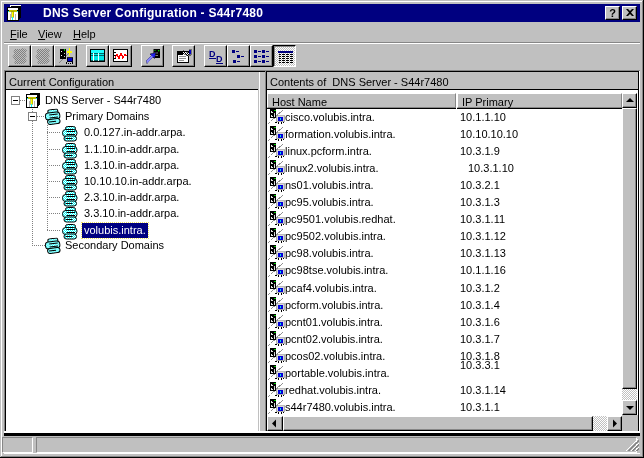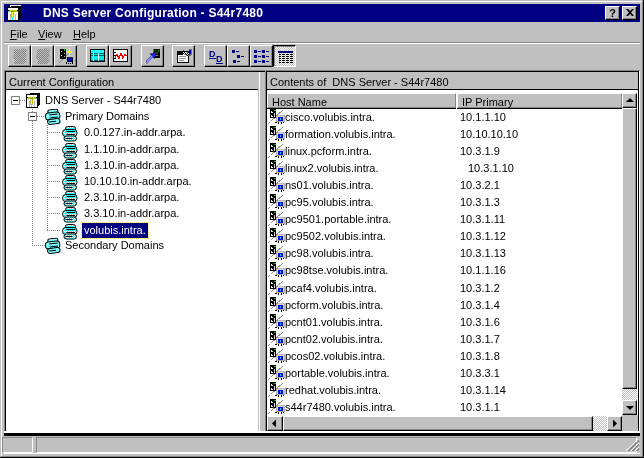--- a/index.html
+++ b/index.html
@@ -612,21 +612,21 @@
 <rect x="6.3" y="6.2" width="0.8" height="1.4" fill="#e8e8e8"></rect>
 <rect x="8.2" y="6.8" width="8.6" height="5.8" fill="#d8d8d8" stroke="#909090" stroke-width="0.6"></rect>
 <rect x="9.9" y="7.8" width="4.6" height="3.8" fill="#0000d8"></rect>
 <rect x="11.6" y="9.1" width="1.5" height="1.5" fill="#00e0e0"></rect>
 <rect x="7.3" y="13.1" width="1.4" height="1.3" fill="#000"></rect>
       <rect x="9.9" y="13.4" width="1.4" height="1.3" fill="#000"></rect>
       <rect x="12.5" y="13.4" width="1.4" height="1.3" fill="#000"></rect>
       <rect x="15" y="13.1" width="1.4" height="1.3" fill="#000"></rect>
 </svg>
   </div>
-<div class="a txt" style="left:285px;top:211px">pc9501.portable.intra.</div>
+<div class="a txt" style="left:285px;top:211px">pc9501.volubis.redhat.</div>
 <div class="a txt" style="left:460px;top:211px">10.3.1.11</div>
 <div class="a" style="left:268px;top:228px">
     <svg width="17" height="17" viewBox="0 0 17 17" shape-rendering="crispEdges">
 <line x1="0.5" y1="14.5" x2="15.5" y2="0.5" stroke="#909090" stroke-width="1.1" stroke-dasharray="2.5,1"></line>
 <rect x="2" y="0" width="6" height="9" fill="#000"></rect>
 <rect x="6" y="0.9" width="1.5" height="1.5" fill="#00cc00"></rect>
 <rect x="3.2" y="2.2" width="0.8" height="1.8" fill="#e8e8e8"></rect>
       <rect x="3.2" y="3.2" width="1.6" height="0.8" fill="#e8e8e8"></rect>
 <rect x="6.3" y="3.8" width="0.8" height="1.8" fill="#c8c8c8"></rect>
 <rect x="3.2" y="6.2" width="0.8" height="1.4" fill="#e8e8e8"></rect>
@@ -811,21 +811,21 @@
 <rect x="8.2" y="6.8" width="8.6" height="5.8" fill="#d8d8d8" stroke="#909090" stroke-width="0.6"></rect>
 <rect x="9.9" y="7.8" width="4.6" height="3.8" fill="#0000d8"></rect>
 <rect x="11.6" y="9.1" width="1.5" height="1.5" fill="#00e0e0"></rect>
 <rect x="7.3" y="13.1" width="1.4" height="1.3" fill="#000"></rect>
       <rect x="9.9" y="13.4" width="1.4" height="1.3" fill="#000"></rect>
       <rect x="12.5" y="13.4" width="1.4" height="1.3" fill="#000"></rect>
       <rect x="15" y="13.1" width="1.4" height="1.3" fill="#000"></rect>
 </svg>
   </div>
 <div class="a txt" style="left:285px;top:365px">portable.volubis.intra.</div>
-<div class="a txt" style="left:460px;top:365px">10.3.3.1</div>
+<div class="a txt" style="left:460px;top:357px">10.3.3.1</div>
 <div class="a" style="left:268px;top:382px">
     <svg width="17" height="17" viewBox="0 0 17 17" shape-rendering="crispEdges">
 <line x1="0.5" y1="14.5" x2="15.5" y2="0.5" stroke="#909090" stroke-width="1.1" stroke-dasharray="2.5,1"></line>
 <rect x="2" y="0" width="6" height="9" fill="#000"></rect>
 <rect x="6" y="0.9" width="1.5" height="1.5" fill="#00cc00"></rect>
 <rect x="3.2" y="2.2" width="0.8" height="1.8" fill="#e8e8e8"></rect>
       <rect x="3.2" y="3.2" width="1.6" height="0.8" fill="#e8e8e8"></rect>
 <rect x="6.3" y="3.8" width="0.8" height="1.8" fill="#c8c8c8"></rect>
 <rect x="3.2" y="6.2" width="0.8" height="1.4" fill="#e8e8e8"></rect>
       <rect x="4" y="6.8" width="1" height="0.8" fill="#e8e8e8"></rect>

